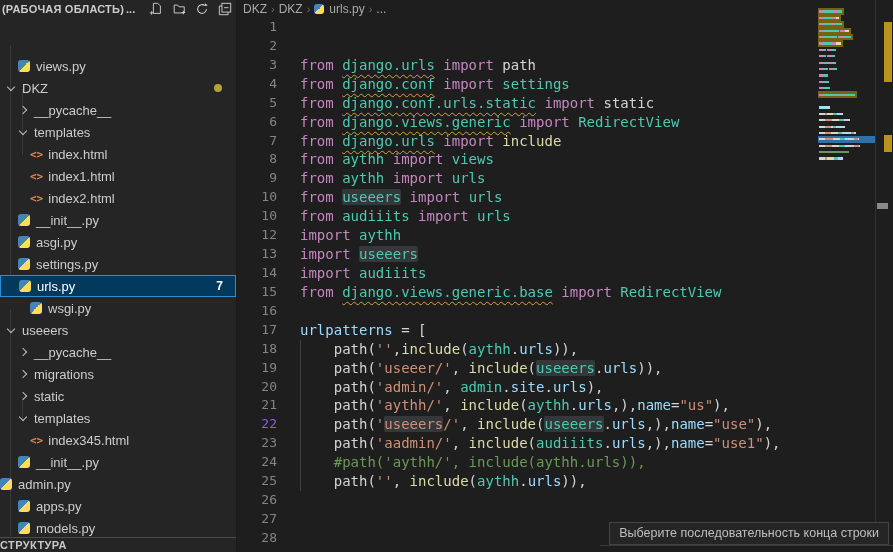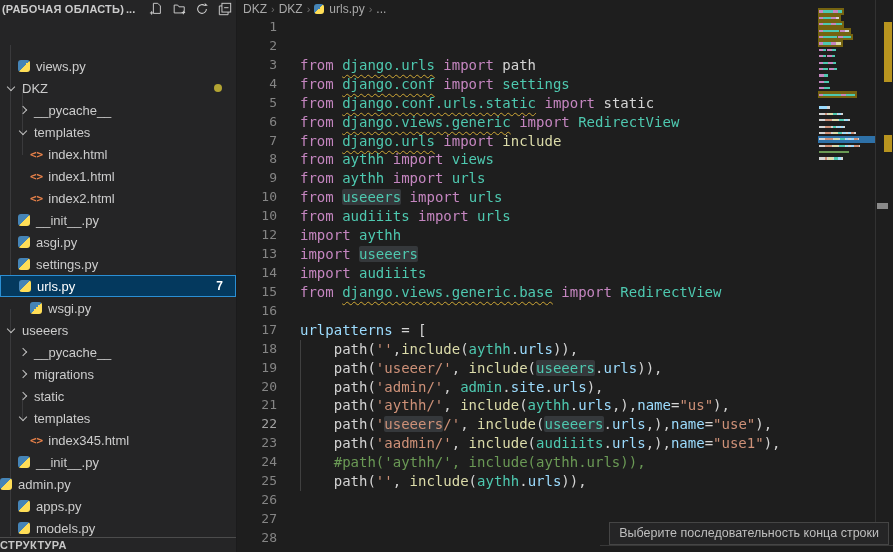--- a/index.html
+++ b/index.html
@@ -44,21 +44,21 @@
                 font-size:12px; color:#a9a9a9; gap:3px; }
   #breadcrumb .sep { color:#6d6d6d; font-size:11px; padding:0 1px; }
   #breadcrumb .py-icon { width:10px; height:10px; margin-right:2px; }
 
   #code { position:absolute; left:0; top:18px; right:75px; bottom:0; overflow:hidden; }
   .code-line { display:flex; height:18.93px; line-height:18.93px; position:relative;
                font-family:"DejaVu Sans Mono",monospace; font-size:14px; white-space:pre; }
   .ln { display:inline-block; width:40px; text-align:right; color:#858585; flex:none;
         font-size:13px; }
   .lc { padding-left:23px; }
-  .code-line.cur .ln { color:#a3a3a3; }
+  .code-line.cur .ln { color:#8b5cf6; }
   .code-line.guide::before { content:''; position:absolute; left:63px; top:0; bottom:0;
                              border-left:1px solid #404040; }
   .tok-kw  { color:#C586C0; } .tok-mod { color:#4EC9B0; } .tok-var { color:#9CDCFE; }
   .tok-str { color:#CE9178; } .tok-fn  { color:#DCDCAA; } .tok-pl  { color:#D4D4D4; }
   .tok-com { color:#6A9955; }
   .wavy { text-decoration:underline wavy #cfa836; text-decoration-thickness:1px;
           text-underline-offset:3.5px; text-decoration-skip-ink:none; }
   .hl { background:rgba(110,120,130,.30); border-radius:2px; }
 
   

